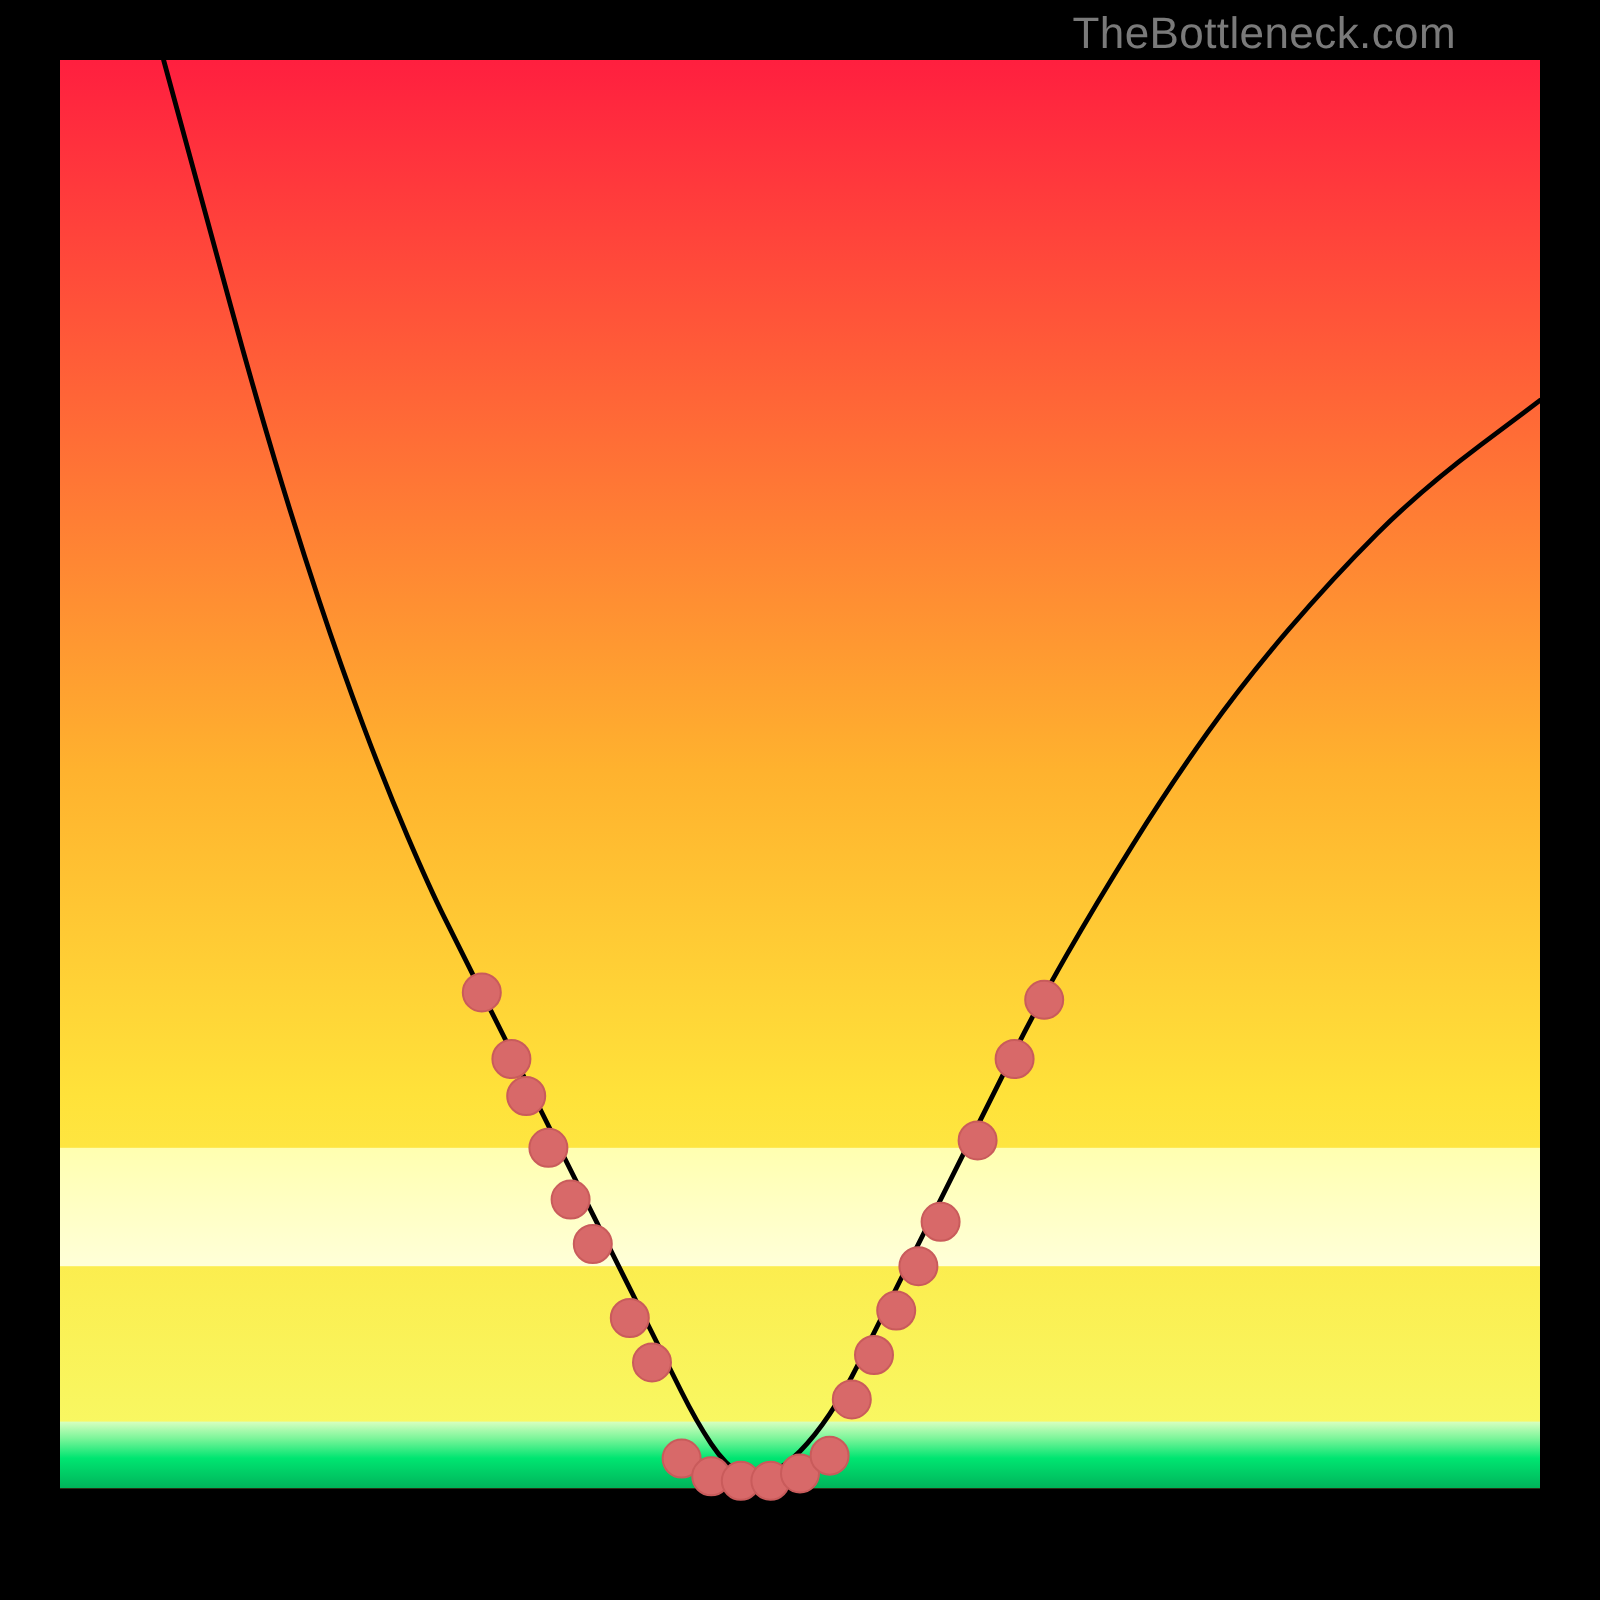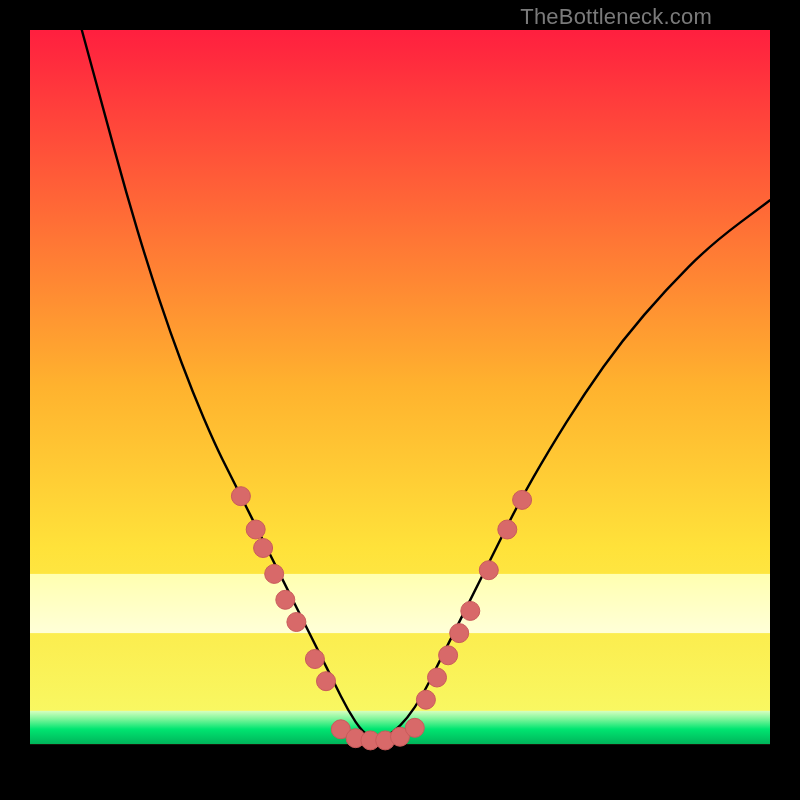--- a/index.html
+++ b/index.html
@@ -9,20 +9,21 @@
     height: 800px;
     overflow: hidden;
     background: #000;
     font-family: Arial, Helvetica, sans-serif;
   }
   .stage {
     position: relative;
     width: 724px;
     height: 800px;
     background: #000;
+    padding-left: 16px;
   }
   .watermark {
     position: absolute;
     top: 4px;
     right: 12px;
     color: #7a7a7a;
     font-size: 22px;
     font-weight: 500;
     letter-spacing: 0.2px;
     z-index: 10;

